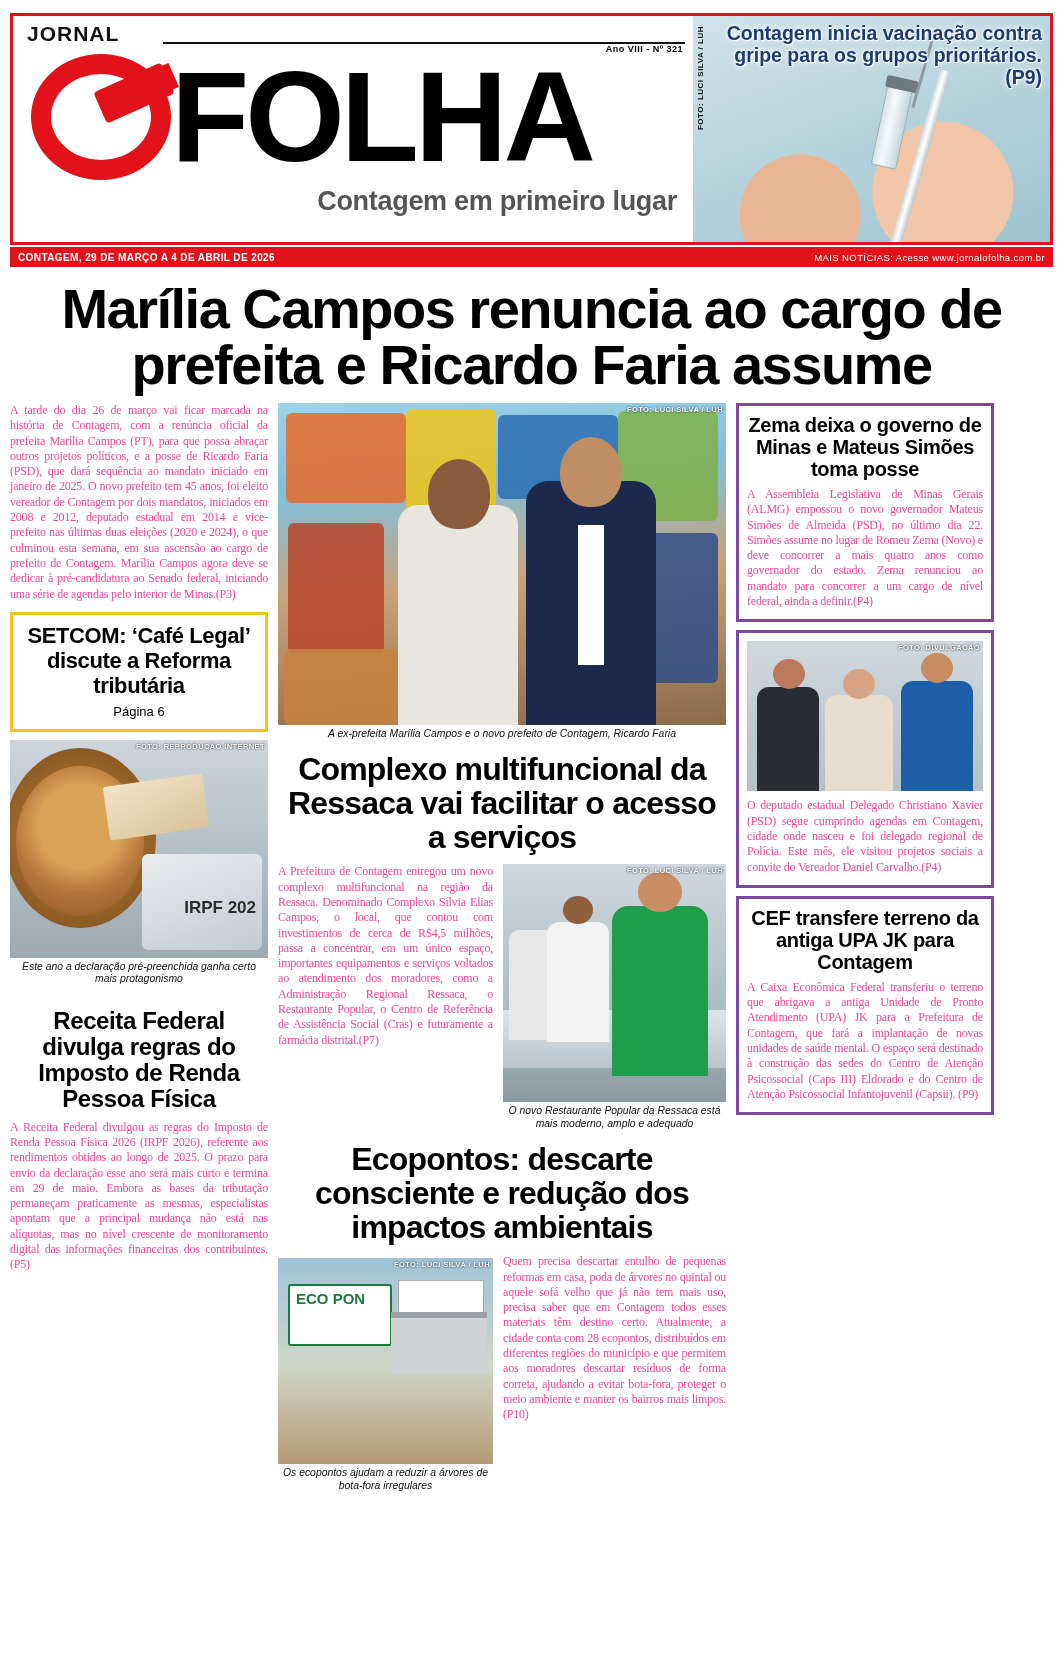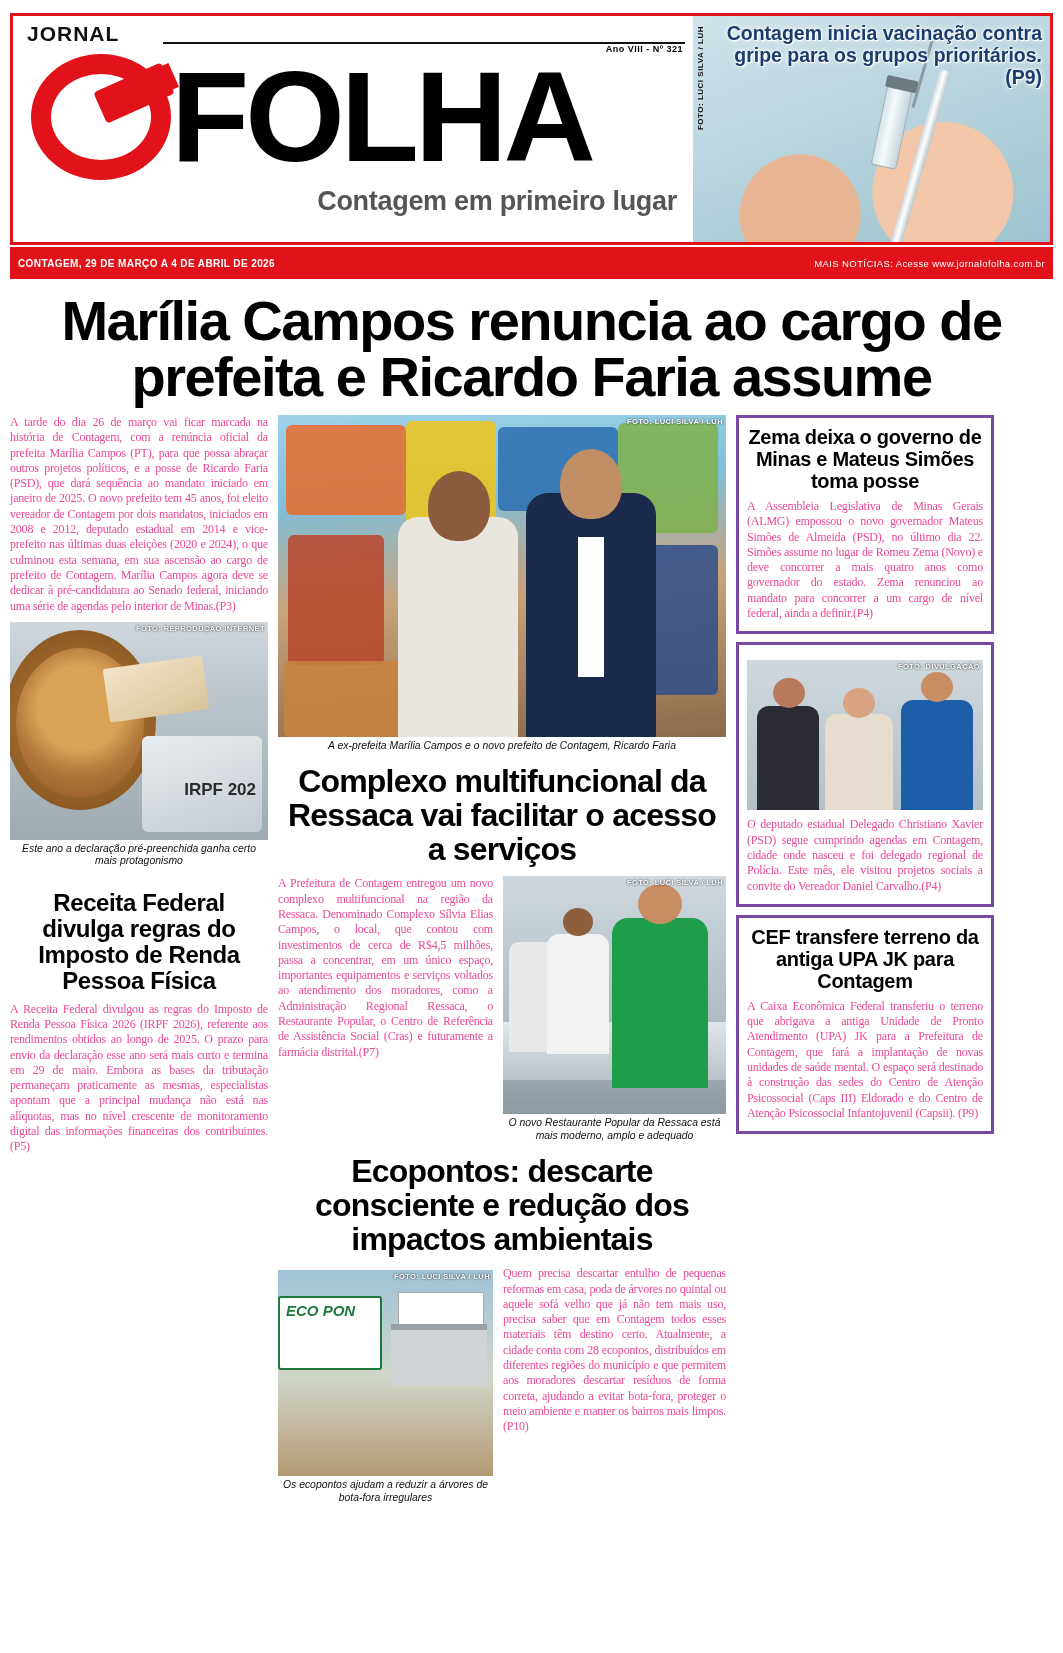--- a/index.html
+++ b/index.html
@@ -82,21 +82,21 @@
     writing-mode:vertical-rl; transform:rotate(180deg);
   }
   .vac-headline {
     position:absolute; top:6px; left:10px; right:8px;
     text-align:right; font-weight:bold; font-size:19.5px; line-height:22px;
     color:#1b3d6e; text-shadow:0 0 3px #fff, 0 0 6px #fff, 1px 1px 0 #fff;
   }
 
   
   .datebar {
-    background:#e1121a; color:#fff; height:32px; margin-top:2px;
+    background:#e1121a; color:#fff; height:20px; margin-top:2px;
     display:flex; align-items:center; justify-content:space-between;
     padding:0 8px; font-size:10px; letter-spacing:.4px;
   }
   .datebar .left { font-weight:bold; }
   .datebar .right { font-size:9.5px; }
 
   
   .main-headline {
     text-align:center; font-weight:bold; font-size:56px; line-height:56px;
     letter-spacing:-1.5px; margin:14px 0 10px; color:#000;
@@ -211,41 +211,41 @@
   .rest-photo .chef2 {
     position:absolute; left:6px; top:66px; width:52px; height:110px;
     background:#e8e8e8; border-radius:10px 10px 0 0;
   }
 
   .eco-photo {
     width:100%; height:206px; position:relative; margin-top:4px;
     background:linear-gradient(180deg,#9fc3d8 0%, #cfd6c8 52%, #b59a74 100%);
   }
   .eco-photo .sign {
-    position:absolute; left:0; top:26px; width:104px; height:74px;
-    background:#ffffff; border:2px solid #1e7a3c; border-radius:3px;font-style:italic;
+    position:absolute; left:10px; top:26px; width:104px; height:62px;
+    background:#ffffff; border:2px solid #1e7a3c; border-radius:3px;
   }
   .eco-photo .sign .logo { font-size:15px; font-weight:bold; color:#1e7a3c; padding:6px 0 0 6px; line-height:14px;}
   .eco-photo .board {
     position:absolute; left:120px; top:22px; width:86px; height:56px; background:#fff; border:1px solid #aaa;
   }
   .eco-photo .shed {
     position:absolute; right:6px; top:54px; width:96px; height:62px; background:#cfd3d6; border-top:6px solid #9aa1a6;
   }
 
   
   .right-box {
     border:3px solid #7a49a5; padding:8px 8px 10px; background:#fff;
   }
   .right-title {
     font-weight:bold; font-size:20px; line-height:22px; text-align:center; letter-spacing:-0.3px;
   }
   .right-body { margin-top:7px; }
   .fam-photo {
-    width:100%; height:150px; position:relative; margin-top:15px;
+    width:100%; height:150px; position:relative; margin-top:8px;
     background:linear-gradient(180deg,#cfd8dd 0%,#b3c0c7 100%);
   }
   .fam-photo .pA{position:absolute;left:10px;bottom:0;width:62px;height:104px;background:#2b2b33;border-radius:12px 12px 0 0;}
   .fam-photo .pA:before{content:"";position:absolute;left:16px;top:-28px;width:32px;height:30px;background:#b9795a;border-radius:50%;}
   .fam-photo .pB{position:absolute;left:78px;bottom:0;width:68px;height:96px;background:#e6ddcf;border-radius:12px 12px 0 0;}
   .fam-photo .pB:before{content:"";position:absolute;left:18px;top:-26px;width:32px;height:30px;background:#d8a383;border-radius:50%;}
   .fam-photo .pC{position:absolute;right:10px;bottom:0;width:72px;height:110px;background:#1c5fa8;border-radius:12px 12px 0 0;}
   .fam-photo .pC:before{content:"";position:absolute;left:20px;top:-28px;width:32px;height:30px;background:#c98d63;border-radius:50%;}
 </style>
 </head>
@@ -283,20 +283,24 @@
     <div class="right">MAIS NOTÍCIAS: Acesse www.jornalofolha.com.br</div>
   </div>
 
   <div class="main-headline">Marília Campos renuncia ao cargo de prefeita e Ricardo Faria assume</div>
 
   <div class="grid">
 
     <div class="col-left">
       <div class="body-text">A tarde do dia 26 de março vai ficar marcada na história de Contagem, com a renúncia oficial da prefeita Marília Campos (PT), para que possa abraçar outros projetos políticos, e a posse de Ricardo Faria (PSD), que dará sequência ao mandato iniciado em janeiro de 2025. O novo prefeito tem 45 anos, foi eleito vereador de Contagem por dois mandatos, iniciados em 2008 e 2012, deputado estadual em 2014 e vice-prefeito nas últimas duas eleições (2020 e 2024), o que culminou esta semana, em sua ascensão ao cargo de prefeito de Contagem. Marília Campos agora deve se dedicar à pré-candidatura ao Senado federal, iniciando uma série de agendas pelo interior de Minas.(P3)</div>
 
+      <div class="setcom-box">
+        <div class="setcom-title">SETCOM: ‘Café Legal’ discute a Reforma tributária</div>
+        <div class="setcom-page">Página 6</div>
+      </div>
 
       <div class="lion photo">
         <div class="credit">FOTO: REPRODUÇÃO INTERNET</div>
         <div class="mane"></div>
         <div class="face"></div>
         <div class="bill"></div>
         <div class="calc"></div>
         <div class="irpf">IRPF 202</div>
       </div>
       <div class="caption">Este ano a declaração pré-preenchida ganha certo mais protagonismo</div>

